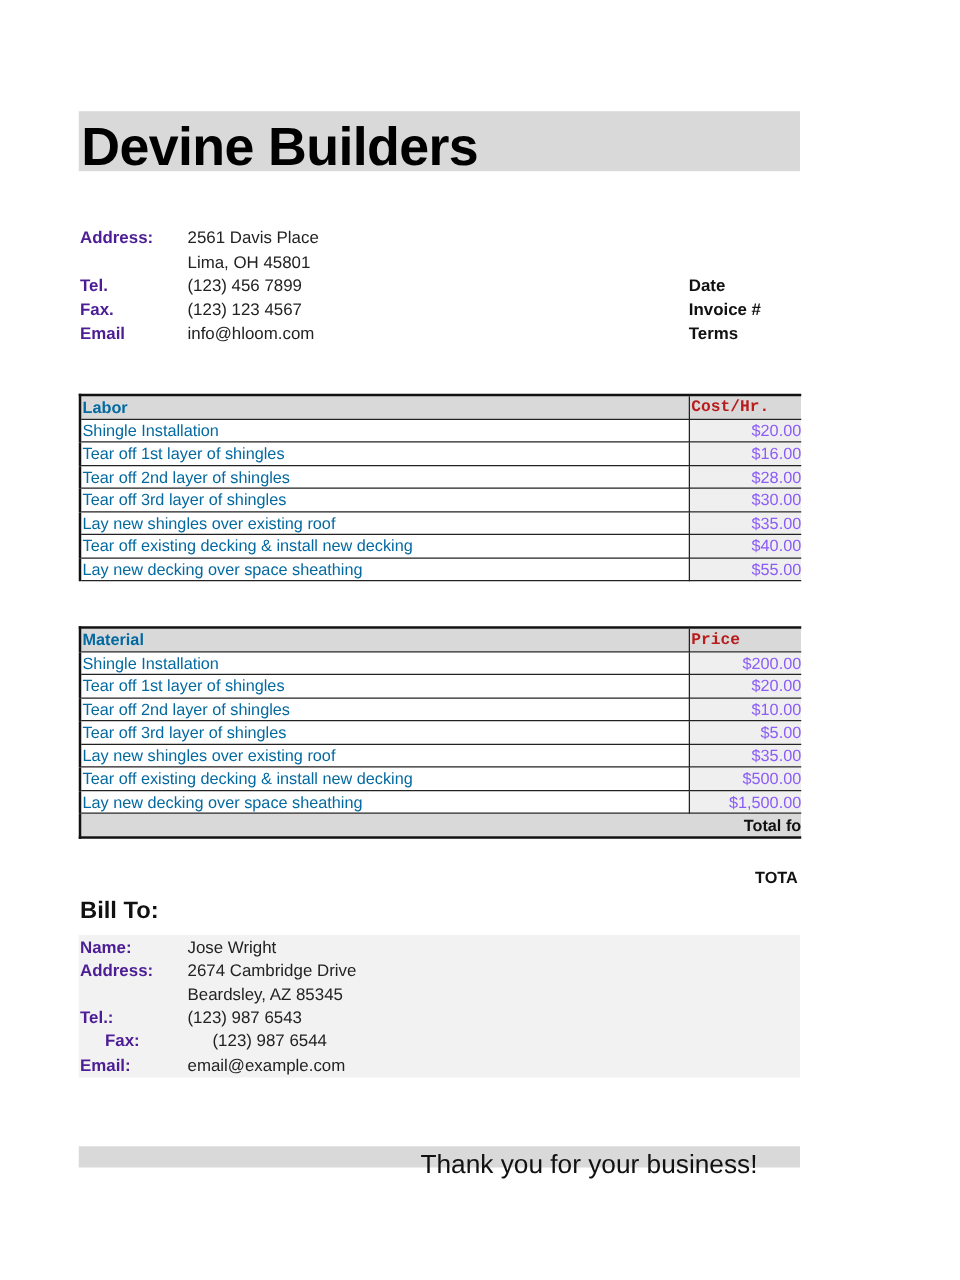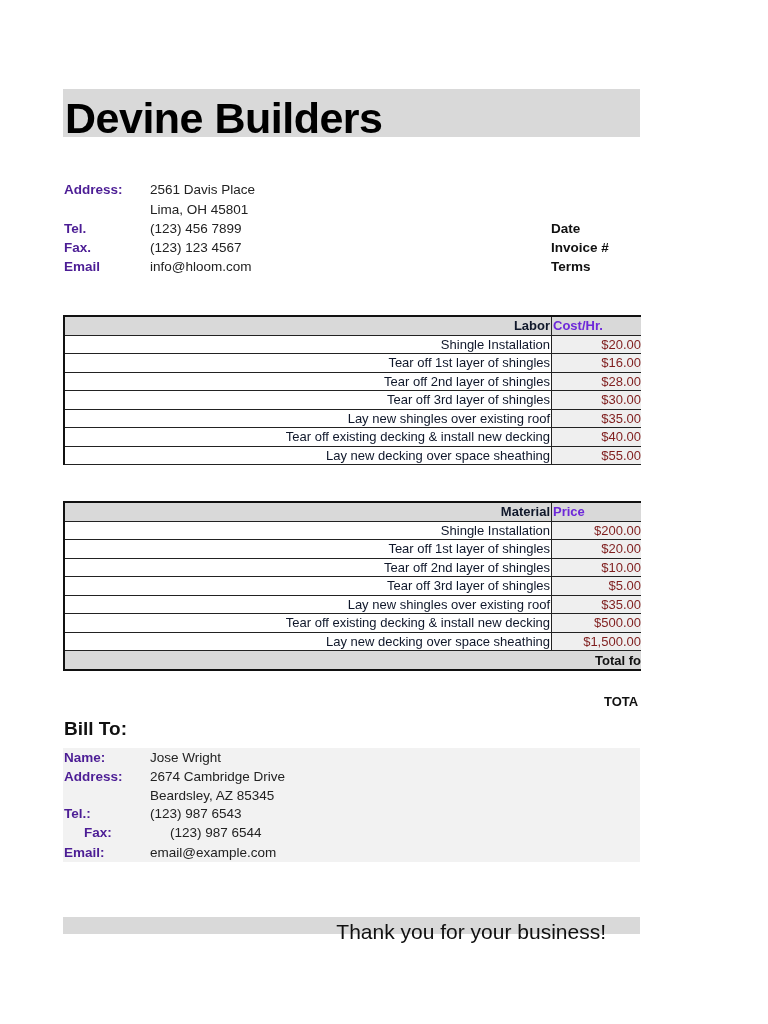--- a/index.html
+++ b/index.html
@@ -11,23 +11,23 @@
   .title { position: absolute; left: 2px; top: 5px; font-size: 43px; font-weight: bold; letter-spacing: -0.5px; color: #000; }
 
   .info-row { position: absolute; height: 19px; font-size: 13.5px; line-height: 19px; }
   .lbl { position: absolute; left: 1px; font-weight: bold; color: #4c1d95; }
   .val { position: absolute; left: 87px; color: #222; white-space: nowrap; }
   .rlbl { position: absolute; left: 488px; font-weight: bold; color: #111; }
 
   table.items { position: absolute; left: 0; width: 578px; border-collapse: collapse; font-size: 13px; }
   table.items td { height: 17.5px; padding: 0 1px; line-height: 17px; border: 1px solid #222; white-space: nowrap; overflow: hidden; }
   table.items tr.head td { background: #d9d9d9; font-weight: bold; border-top: 2px solid #111; }
-  table.items td.desc { width: 484px; background: #fff; color: #0f172a; text-align: right; }
-  table.items td.amt { text-align: right; background: #efefef; color: #7f1d1d; padding-right: 0; }
-  table.items tr.head td.amt { text-align: left; background: #d9d9d9; color: #6d28d9; }
+  table.items td.desc { width: 484px; background: #fff; color: #0369a1; }
+  table.items td.amt { text-align: right; background: #efefef; color: #8b5cf6; padding-right: 0; }
+  table.items tr.head td.amt { text-align: left; background: #d9d9d9; color: #b91c1c; font-family: Liberation Mono, monospace; }
   table.items tr.total td { background: #d9d9d9; border-bottom: 2px solid #111; font-weight: bold; height: 18px; }
   table.items tr.total td.tl { text-align: right; padding-right: 0; }
   table.items td:first-child { border-left: 2px solid #111; }
   table.items td:last-child { border-right: none; }
 
   .grand { position: absolute; left: 541px; top: 694px; font-size: 13px; font-weight: bold; }
 
   .billto-label { position: absolute; left: 1px; top: 718px; font-size: 19px; font-weight: bold; }
   .billto-box { position: absolute; left: 0; top: 748px; width: 577px; height: 114px; background: #f2f2f2; }
 

